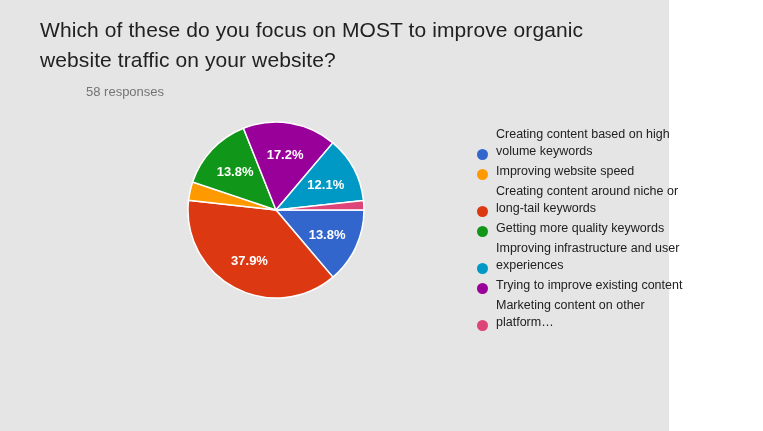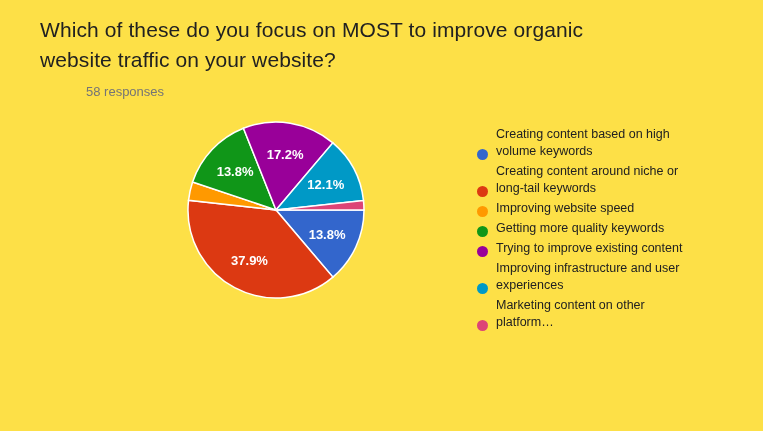--- a/index.html
+++ b/index.html
@@ -12,23 +12,23 @@
     height: 431px;
     position: relative;
     font-family: "Liberation Sans", sans-serif;
     -webkit-font-smoothing: antialiased;
     overflow: hidden;
   }
 
   #question-card {
     position: absolute;
     left: 0; top: 0;
-    width: 763px;
+    width: 669px;
     height: 431px;
-    background: #fde047;
+    background: #e5e5e5;
     text-decoration: underline;
   }
 
   #page-title {
     position: absolute;
     left: 40px;
     top: 15px;
     width: 600px;
     font-size: 21px;
     line-height: 30px;
@@ -136,38 +136,38 @@
           </g>
       </svg>
     </div>
 
     <div id="legend">
         <div class="legend-item">
           <span class="legend-swatch" style="background: rgb(51, 102, 204);"></span>
           <span class="legend-label">Creating content based on high volume keywords</span>
         </div>
         <div class="legend-item">
+          <span class="legend-swatch" style="background: rgb(255, 153, 0);"></span>
+          <span class="legend-label">Improving website speed</span>
+        </div>
+        <div class="legend-item">
           <span class="legend-swatch" style="background: rgb(220, 57, 18);"></span>
           <span class="legend-label">Creating content around niche or long-tail keywords</span>
-        </div>
-        <div class="legend-item">
-          <span class="legend-swatch" style="background: rgb(255, 153, 0);"></span>
-          <span class="legend-label">Improving website speed</span>
         </div>
         <div class="legend-item">
           <span class="legend-swatch" style="background: rgb(16, 150, 24);"></span>
           <span class="legend-label">Getting more quality keywords</span>
         </div>
         <div class="legend-item">
+          <span class="legend-swatch" style="background: rgb(0, 153, 198);"></span>
+          <span class="legend-label">Improving infrastructure and user experiences</span>
+        </div>
+        <div class="legend-item">
           <span class="legend-swatch" style="background: rgb(153, 0, 153);"></span>
           <span class="legend-label">Trying to improve existing content</span>
-        </div>
-        <div class="legend-item">
-          <span class="legend-swatch" style="background: rgb(0, 153, 198);"></span>
-          <span class="legend-label">Improving infrastructure and user experiences</span>
         </div>
         <div class="legend-item">
           <span class="legend-swatch" style="background: rgb(221, 68, 119);"></span>
           <span class="legend-label">Marketing content on other platform…</span>
         </div>
       </div>
 
   </div>
 
 </div>

